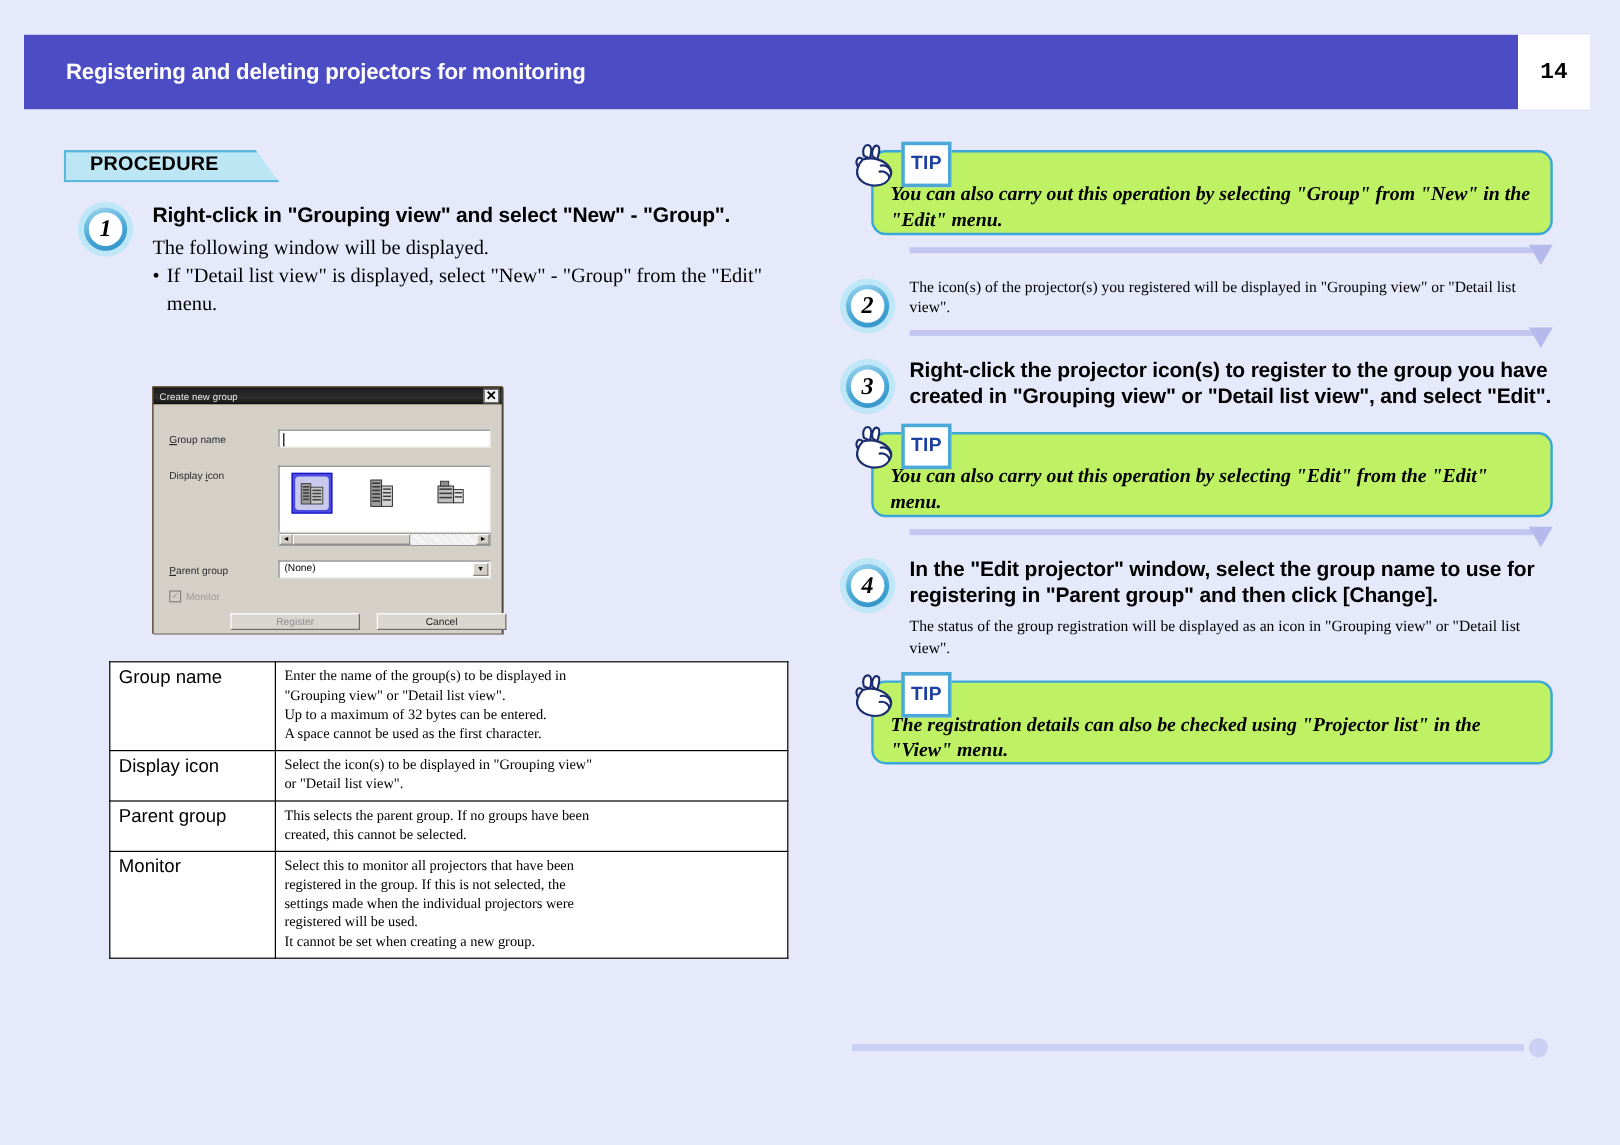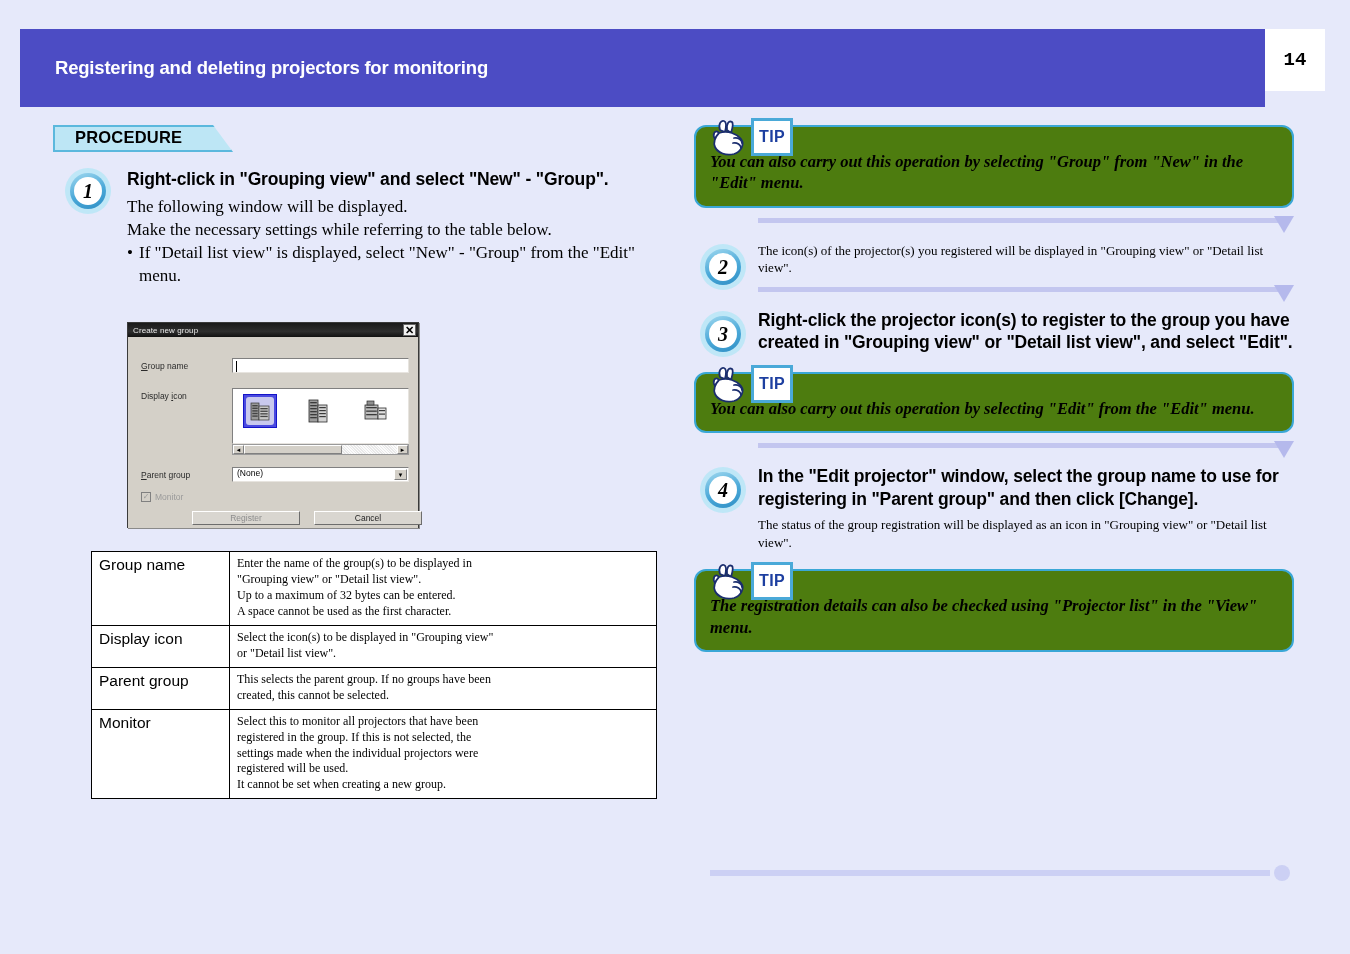--- a/index.html
+++ b/index.html
@@ -13,21 +13,21 @@
   #page {
     position: relative;
     width: 1350px; height: 954px;
     background: #e6e9fa;
   }
 
   
   #header-bar {
     position: absolute;
     left: 20px; top: 29px;
-    width: 1245px; height: 78px;
+    width: 1245px; height: 62px;
     background: #4c4cc4;
   }
   #header-title {
     position: absolute;
     left: 35px; top: 50%;
     transform: translateY(-50%);
     color: #ffffff;
     font-size: 18.5px;
     font-weight: bold;
     letter-spacing: -0.2px;
@@ -314,25 +314,26 @@
     left: 694px; top: 125px;
     width: 600px;
   }
 
   
   .tip {
     position: relative;
     margin-bottom: 4px;
   }
   .tip-box {
-    background: #4d7c0f;
+    background: #bef264;
     border: 2px solid #3aa7d6;
     border-radius: 12px;
-    padding: 24px 14px 12px 14px;
+    padding: 24px 14px 0 14px;
     min-height: 58px;
+    margin-left: 32px;
   }
   .tip-text {
     font-family: "Liberation Serif", serif;
     font-style: italic;
     font-weight: bold;
     font-size: 16.5px;
     line-height: 1.3;
     color: #000;
   }
   .tip-badge {
@@ -438,21 +439,20 @@
       <div class="step-circle">
         <div class="ring">
             <div class="inner">
           <span class="num">1</span>
         </div>
           </div>
       </div>
       <div class="step-title">Right-click in "Grouping view" and select "New" - "Group".</div>
       <div class="step-body">
         <div>The following window will be displayed.</div>
-        <div>Make the necessary settings while referring to the table below.</div>
         <div class="bullet">If "Detail list view" is displayed, select "New" - "Group" from the "Edit" menu.</div>
       </div>
     </div>
   </div>
 
   <div id="dialog-wrap">
     <div id="dialog-titlebar">
       <span id="dialog-title">Create new group</span>
       <span id="dialog-close">✕</span>
     </div>

